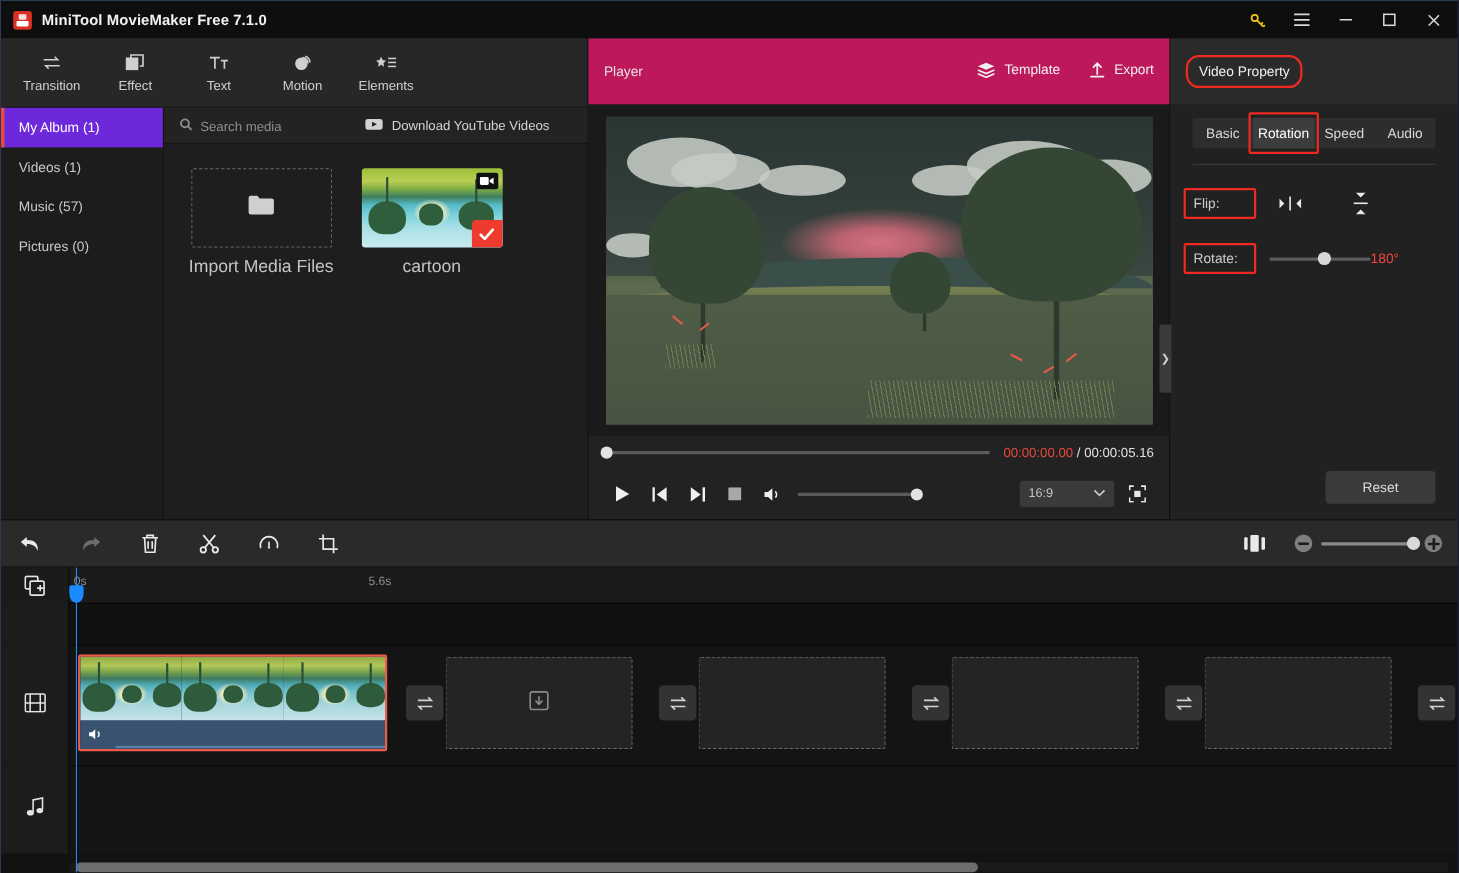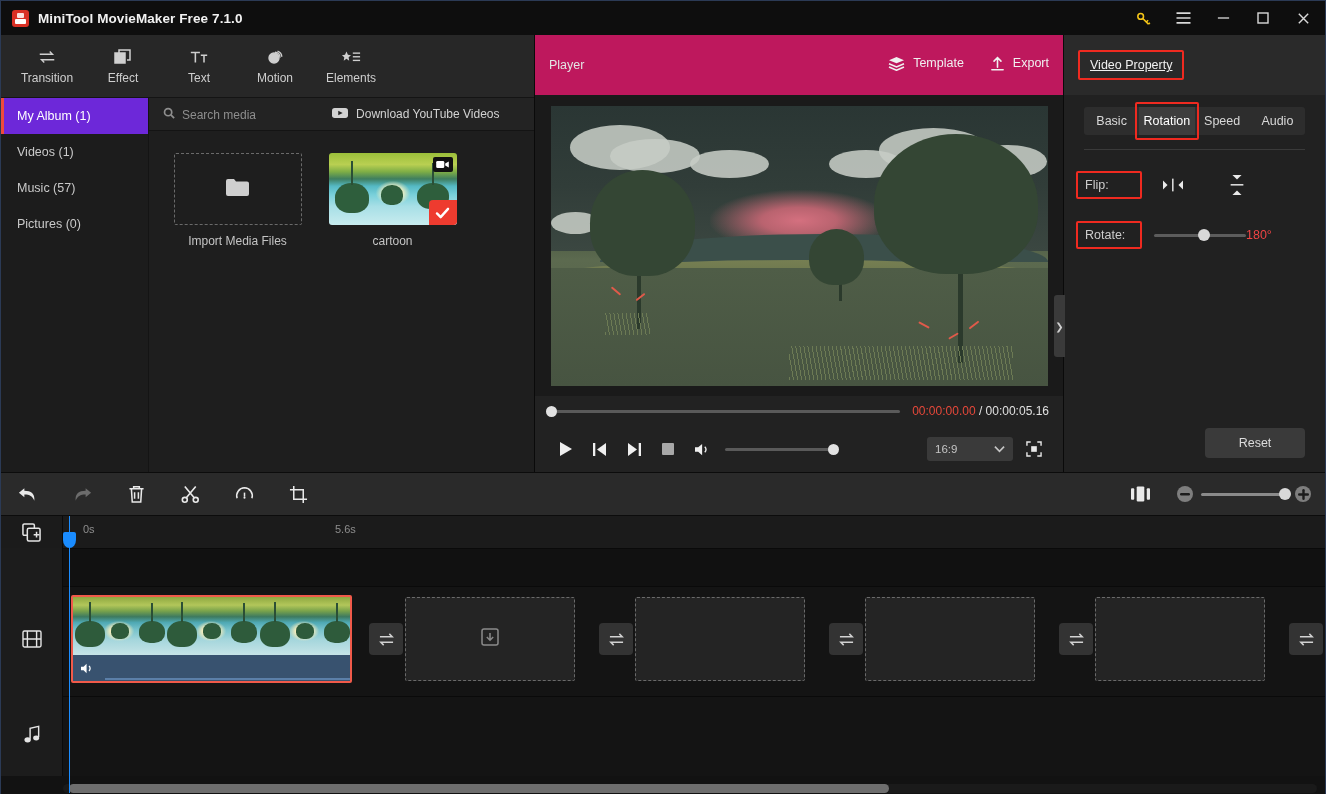--- a/index.html
+++ b/index.html
@@ -87,21 +87,21 @@
     background: #232323; border-bottom: 1px solid #141414;
   }
   .search-box { display: flex; align-items: flex-end; gap: 7px; margin-left: 14px; color: #8e8e8e; font-size: 12px; }
   .dl-yt { display: flex; align-items: center; gap: 8px; margin-left: 76px; color: #d2d2d2; font-size: 12px; }
   .media-grid { display: flex; gap: 18px; padding: 22px 0 0 20px; }
   .media-cell { width: 137px; display: flex; flex-direction: column; align-items: center; gap: 9px; }
   .import-box {
     width: 128px; height: 72px; border: 1px dashed #6a6a6a; border-radius: 2px;
     display: flex; align-items: center; justify-content: center; color: #cfcfcf;
   }
-  .media-label { font-size: 12px; color: #c4c4c4; }
+  .media-label { font-size: 16px; color: #c4c4c4; }
   .thumb {
     width: 128px; height: 72px; border-radius: 3px; position: relative; overflow: hidden;
     background: linear-gradient(to bottom,
       #9bbf3a 0%, #b9cf52 16%, #7fae46 26%,
       #3f7e5f 36%, #55b9c4 46%, #79d0da 58%,
       #a7dfe6 74%, #c8ecef 100%);
   }
   .thumb .sun {
     position: absolute; left: 50%; top: 56%; width: 34px; height: 24px; transform: translate(-50%,-50%);
     background: radial-gradient(ellipse at center, #fffbe8 0%, #fdf3c0 35%, rgba(200,236,239,0) 72%);
@@ -170,21 +170,21 @@
   .ratio-select {
     width: 86px; height: 24px; background: #3a3a3a; border-radius: 3px; display: flex;
     align-items: center; justify-content: space-between; padding: 0 8px; font-size: 11.5px; color: #c5c5c5;
   }
   .fs-btn { width: 30px; height: 26px; display: flex; align-items: center; justify-content: center; color: #e8e8e8; margin-left: 6px; }
 
   
   .right-panel { flex: 1; background: #222; display: flex; flex-direction: column; position: relative; }
   .rp-head { height: 60px; flex: 0 0 60px; display: flex; align-items: center; padding-left: 14px; background: #2a2a2a; }
   .rp-title-box {
-    font-size: 12.5px; color: #f0f0f0; border: 2px solid #ef2a20; padding: 6px 10px; border-radius: 2px; text-decoration: underline;
+    font-size: 12.5px; color: #f0f0f0; border: 2px solid #ef2a20; padding: 6px 10px; border-radius: 12px;
   }
   .rp-body { flex: 1; background: #212121; padding: 0 20px; position: relative; }
   .seg-tabs {
     margin-top: 12px; height: 28px; background: #2d2d2d; border-radius: 3px; display: flex; align-items: stretch;
     position: relative;
   }
   .seg-tab { flex: 1; display: flex; align-items: center; justify-content: center; font-size: 12.5px; color: #d8d8d8; }
   .seg-tab.active { background: #3d3d3d; color: #fff; position: relative; }
   .seg-tab.active::after {
     content: ""; position: absolute; left: -4px; right: -4px; top: -5px; bottom: -5px;
@@ -689,21 +689,21 @@
 
     <div class="tl-row tl-ruler">
       <div class="tl-gutter gut">
         <svg width="19" height="19" viewBox="0 0 20 20" fill="none" stroke="currentColor" stroke-width="1.6">
           <rect x="1" y="1" width="12" height="12" rx="1.4"></rect>
             <rect x="5.6" y="5.6" width="13.4" height="13.4" rx="1.6" fill="#1c1c1c"></rect>
             <path d="M12.3 12.3h6M15.3 9.3v6"></path>
         </svg>
       </div>
       <div class="ruler-area">
-        <div class="ruler-tick" style="left:20px;text-align:right;">0s</div>
+        <div class="ruler-tick" style="left:4px;text-align:right;">0s</div>
         <div class="ruler-tick" style="left:272px;">5.6s</div>
       </div>
     </div>
 
     <div class="tl-row tl-track sub">
       <div class="tl-gutter"></div>
       <div class="track-area sub"></div>
     </div>
 
     <div class="tl-row tl-track vid">

